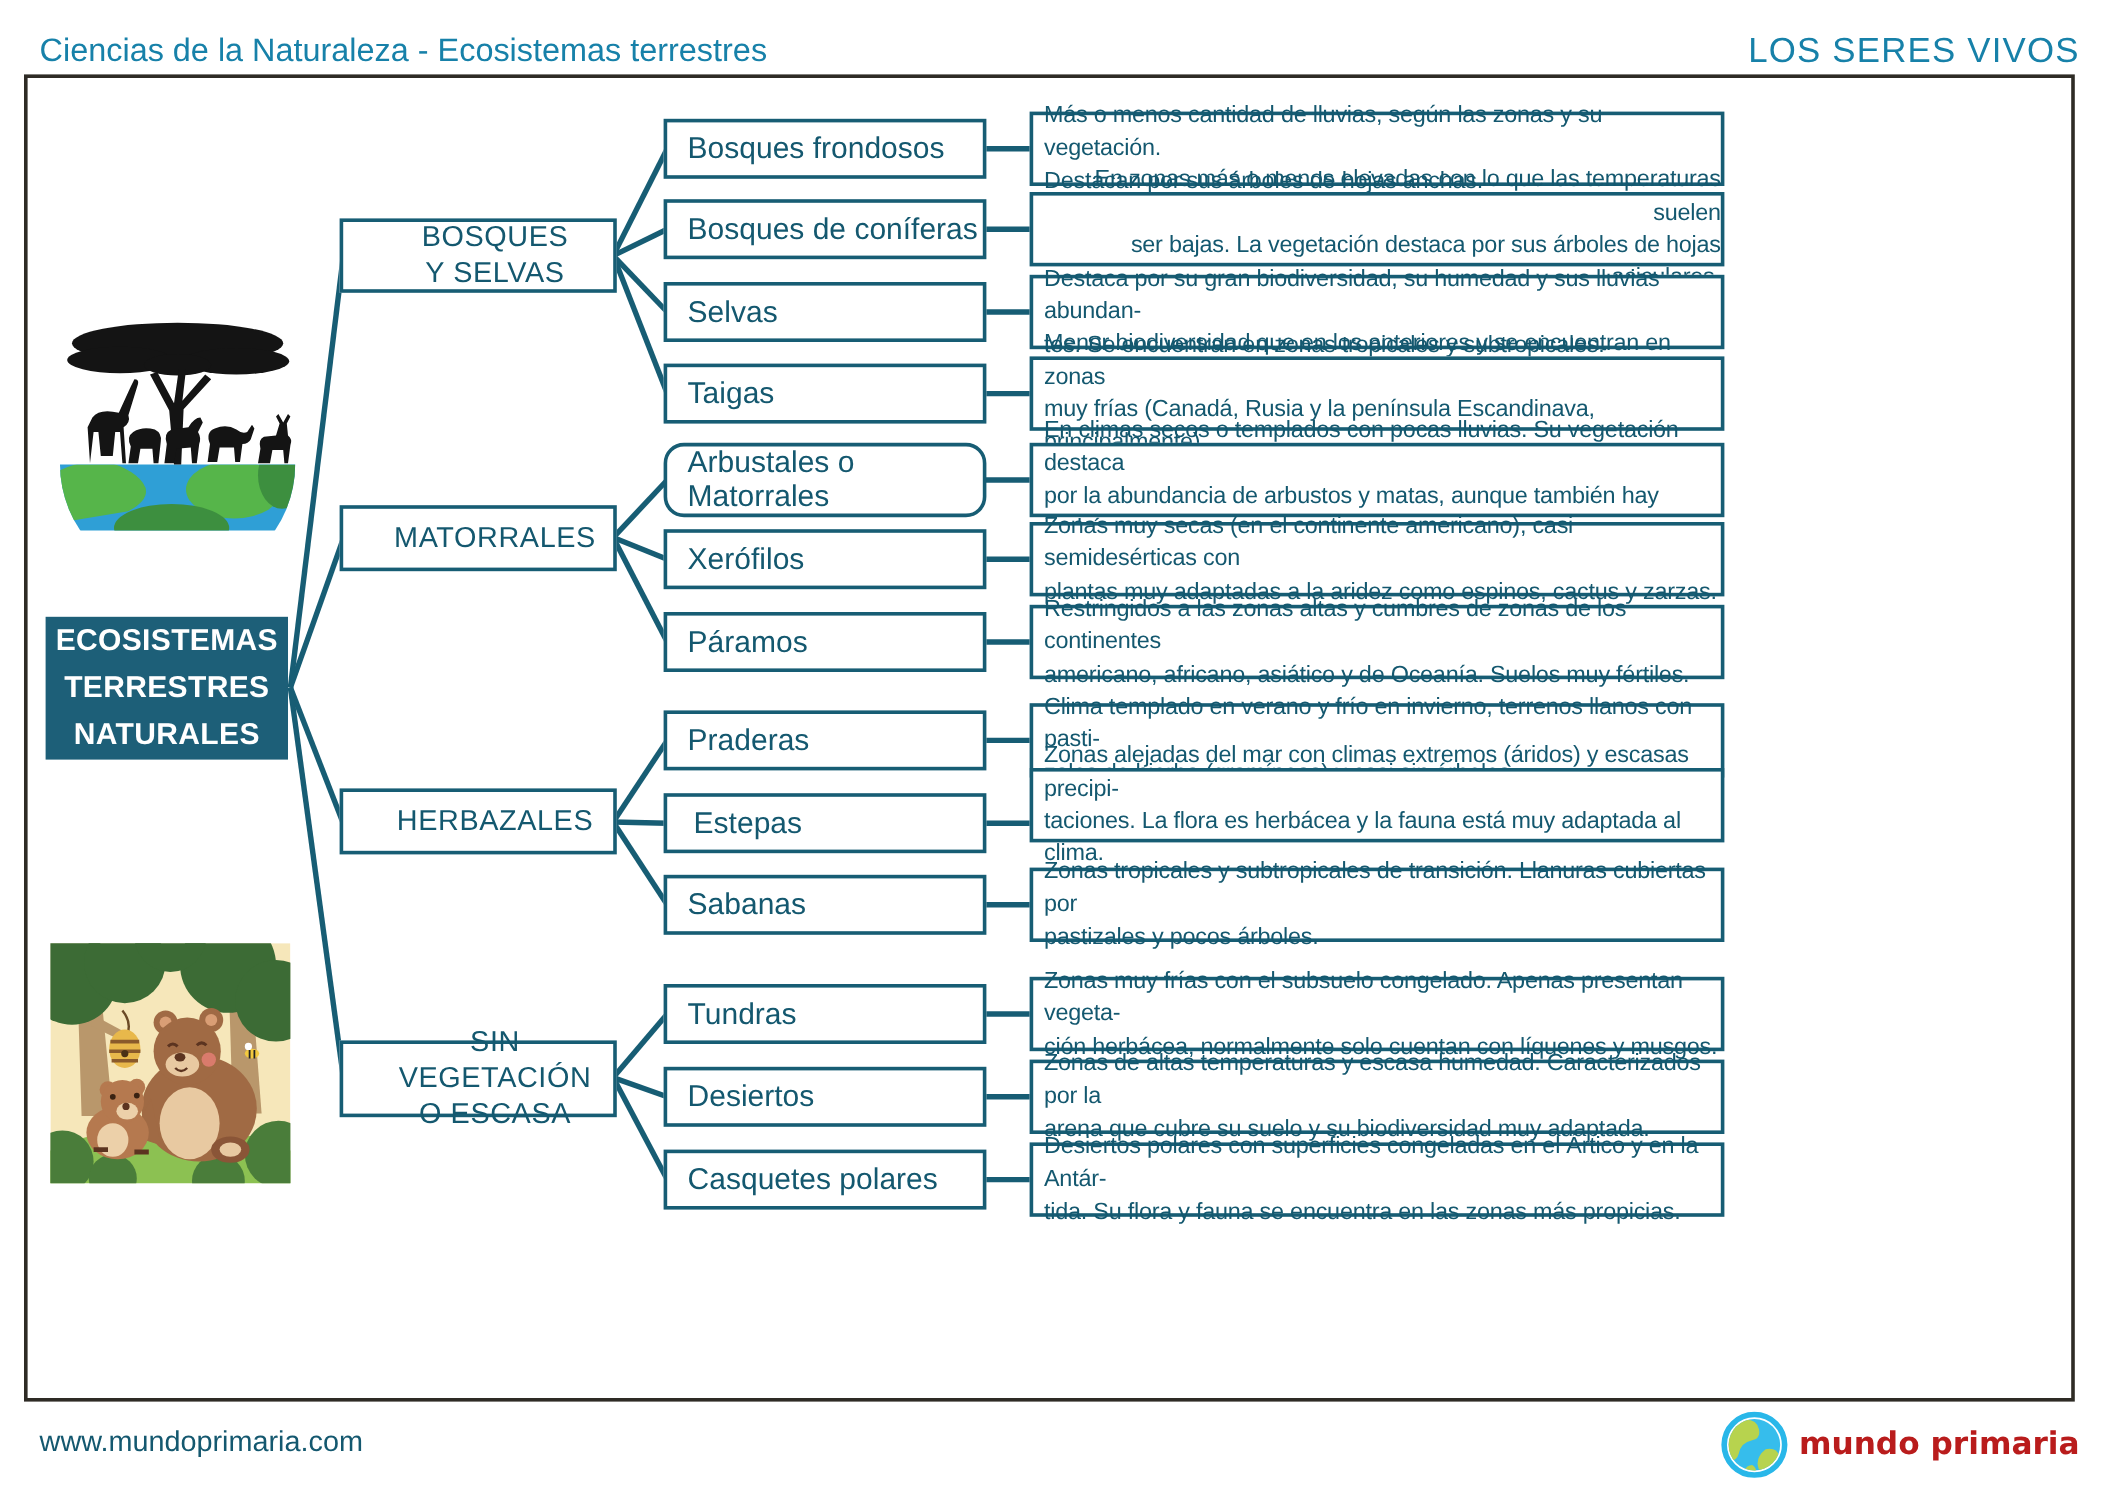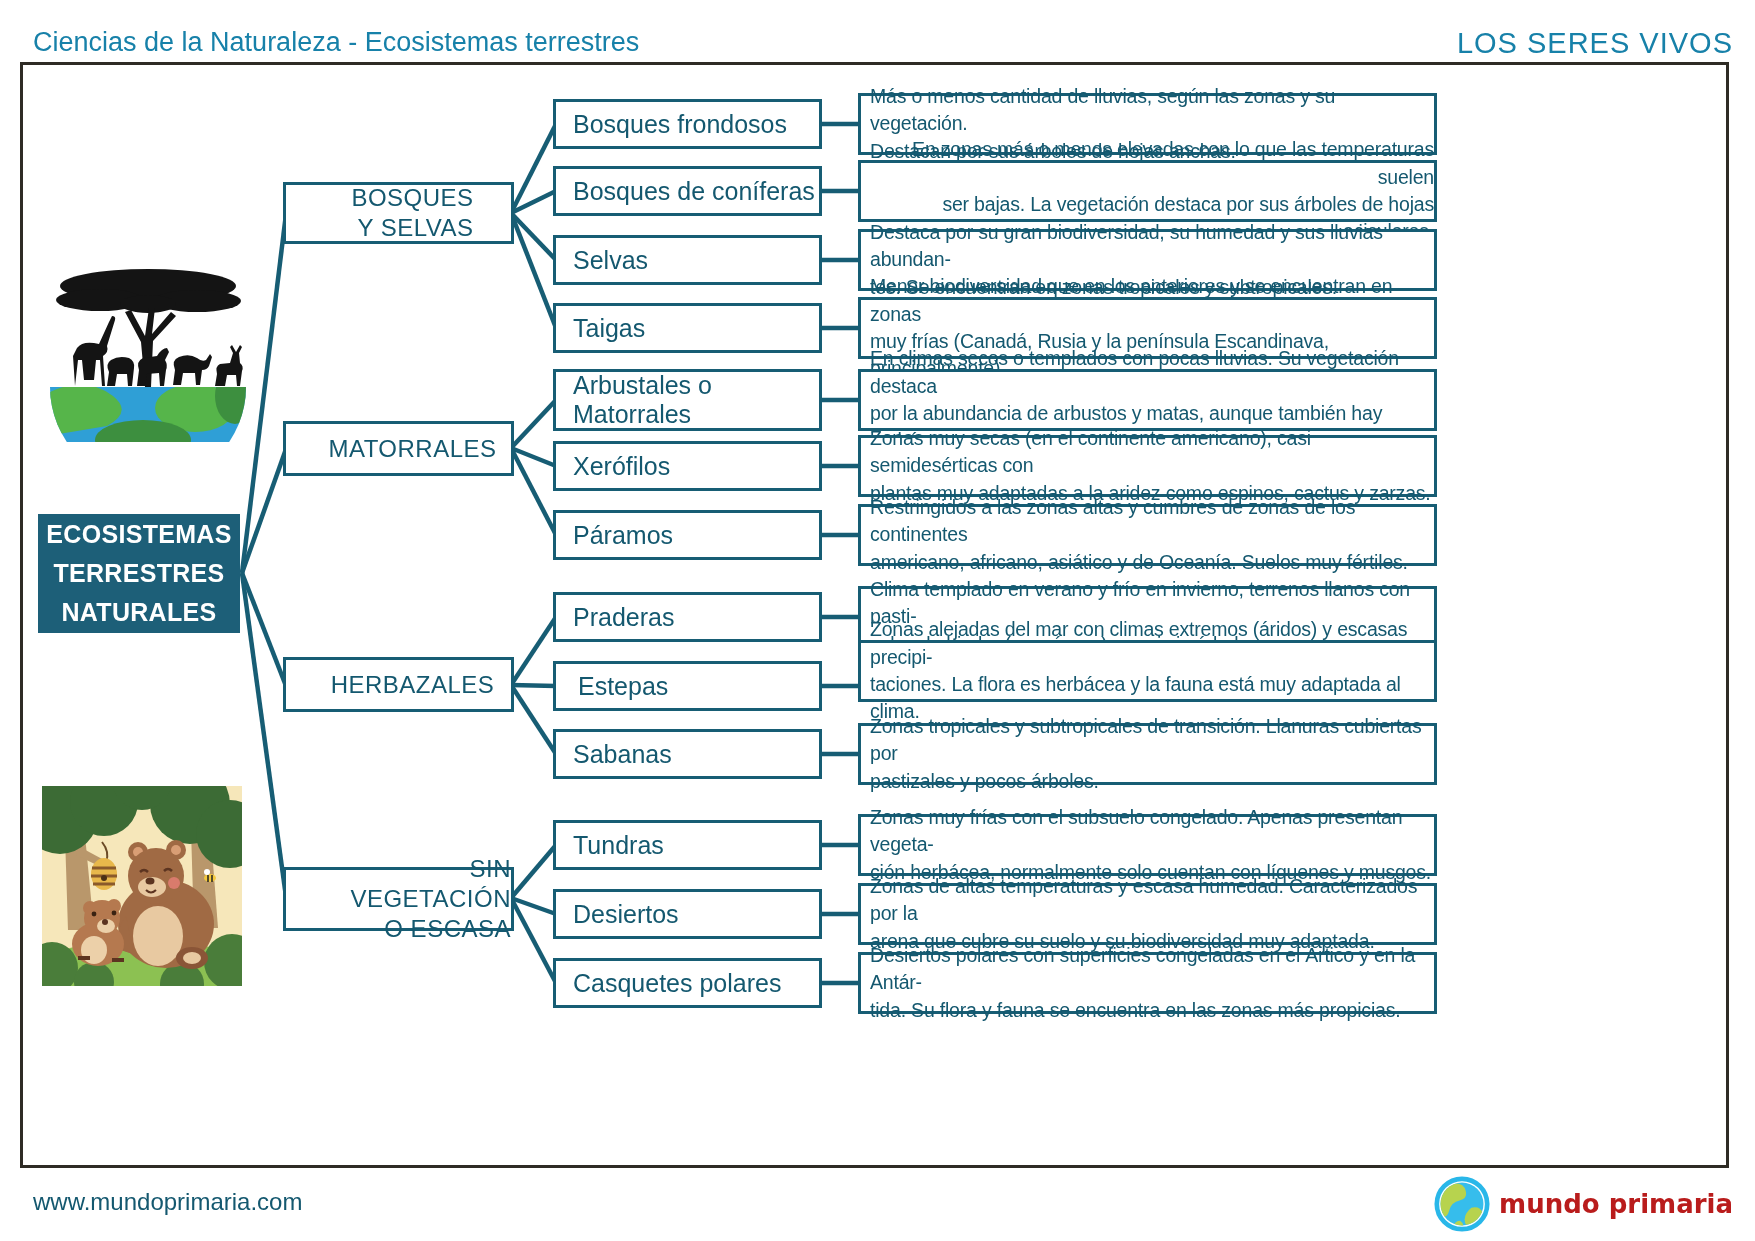--- a/index.html
+++ b/index.html
@@ -14,24 +14,24 @@
   .frame{position:absolute;left:20px;top:62px;width:1709px;height:1106px;
          border:3px solid #2e2b25;background:#fff;box-sizing:border-box;}
 
   
   .wires{position:absolute;left:0;top:0;z-index:1;}
   .wires line{stroke:#175d74;stroke-width:4.5;}
 
   
   .node{position:absolute;z-index:2;background:#fff;border:3px solid #175d74;color:#14586f;
         display:flex;align-items:center;box-sizing:border-box;white-space:pre-line;}
-  .cat{left:283px;width:231px;justify-content:center;text-align:right;
+  .cat{left:283px;width:231px;justify-content:center;text-align:center;
        font-size:24px;letter-spacing:.5px;line-height:1.25;padding-left:28px;}
   .item{left:553px;width:269px;height:50px;font-size:25px;padding-left:17px;line-height:1.15;}
-  .item.tall{height:62px;}
+  .item.tall{height:62px;border-radius:17px;}
   .desc{left:858px;width:579px;height:62px;font-size:19.5px;letter-spacing:-0.2px;
         line-height:1.4;padding-left:9px;}
 
   .root{position:absolute;z-index:2;left:38px;top:514px;width:202px;height:119px;
         background:#1d5f78;color:#fff;font-weight:bold;font-size:25px;letter-spacing:.3px;
         display:flex;align-items:center;justify-content:center;text-align:center;
         white-space:pre-line;line-height:1.55;box-sizing:border-box;}
 
   .illus{position:absolute;z-index:2;}
 

